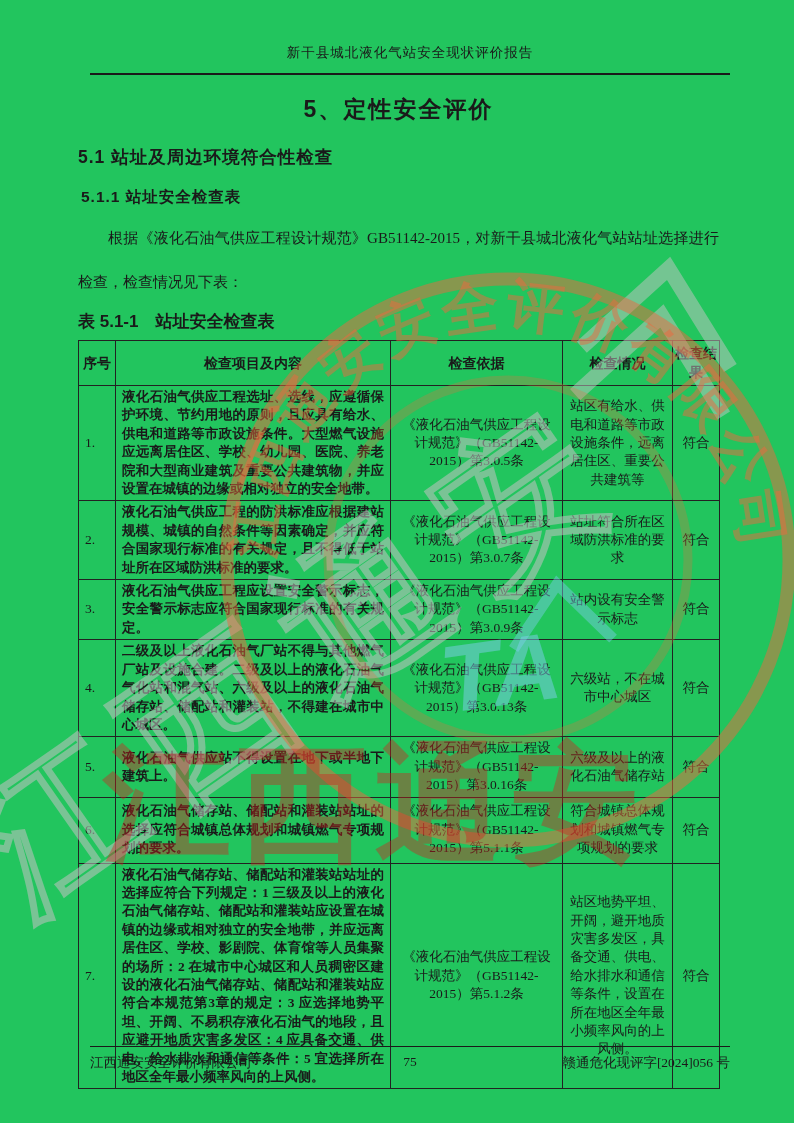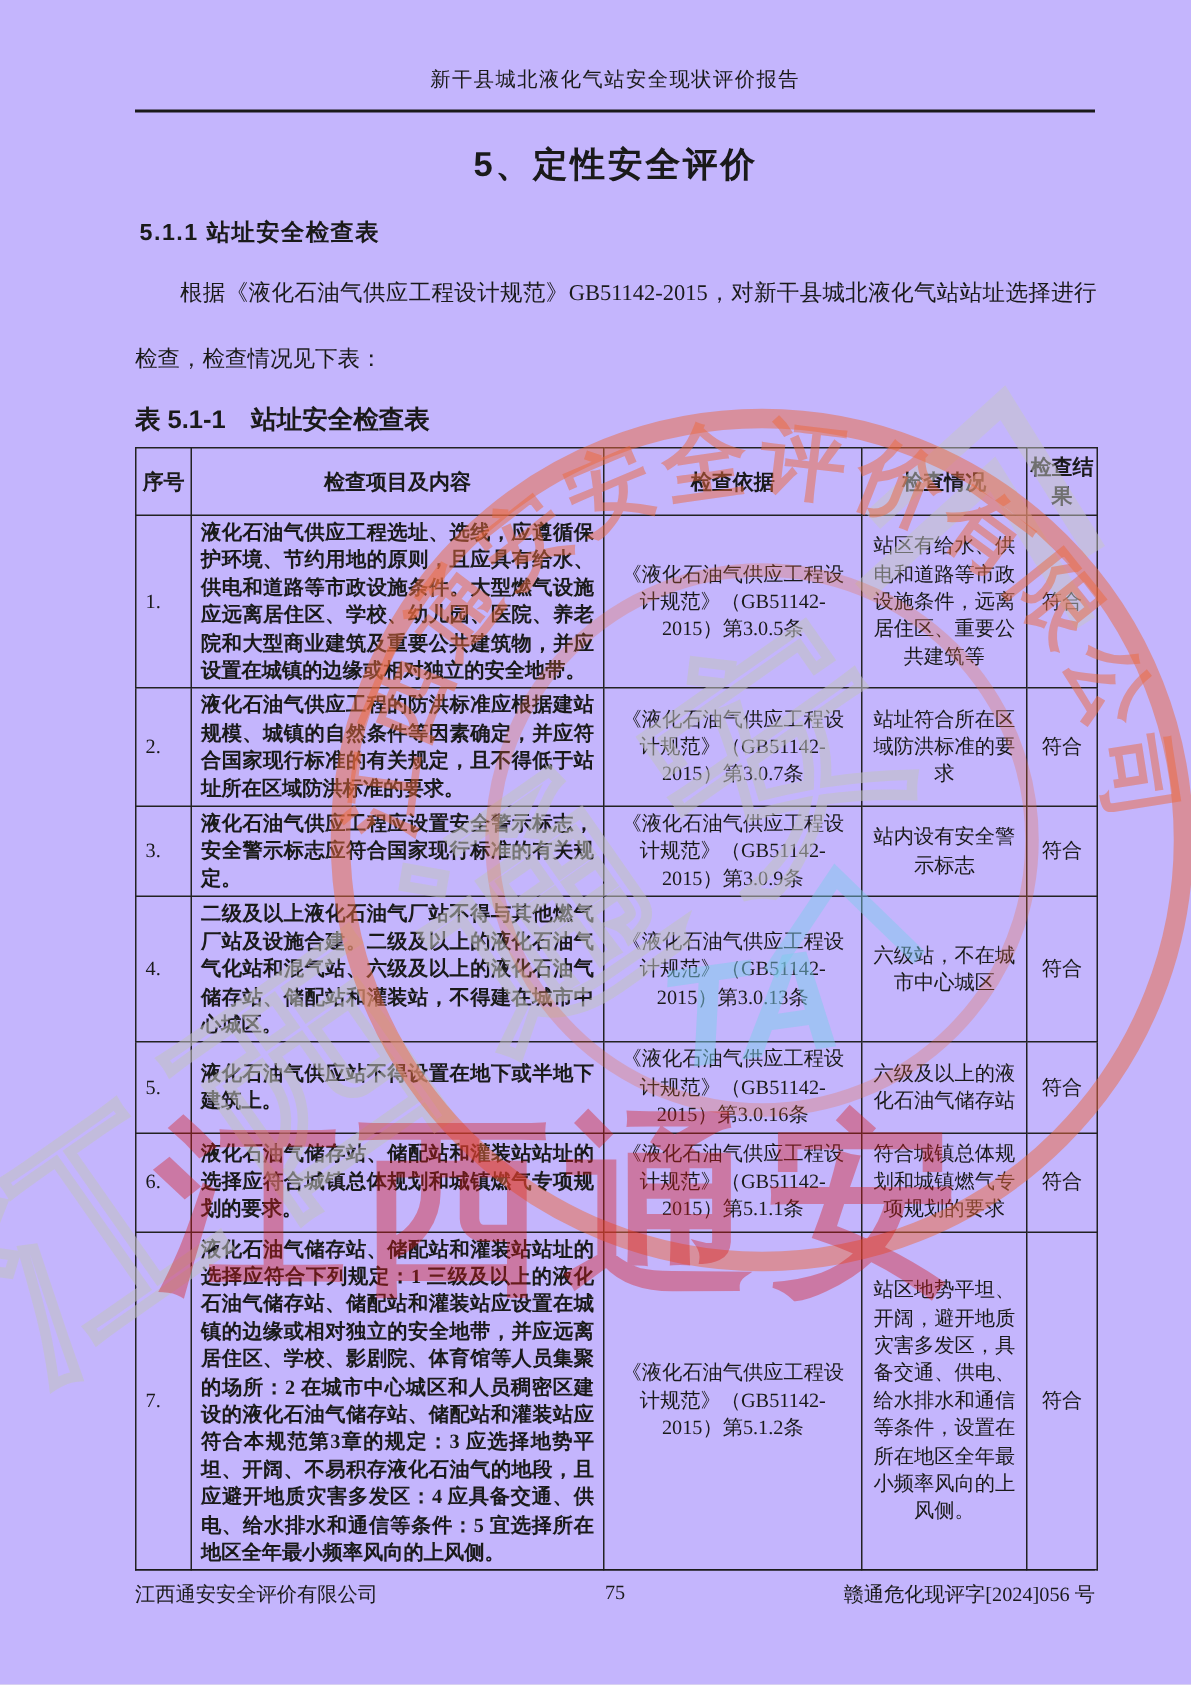--- a/index.html
+++ b/index.html
@@ -1,26 +1,26 @@
 <!DOCTYPE html>
 <html><head>
 <meta charset="utf-8">
 <style>
   html,body{margin:0;padding:0;background:#e8e8e8;}
   .page{
-    position:relative;width:794px;height:1123px;margin:0 auto;background:#c4b5fd;
+    position:relative;width:794px;height:1123px;margin:0 auto;background:#22c55e;
     font-family:"Liberation Serif","DejaVu Serif",serif;color:#1a1a1a;overflow:hidden;
   }
   
   .doc-header{position:absolute;top:44px;left:90px;width:640px;text-align:center;
     font-size:13.5px;letter-spacing:1px;}
   .header-rule{position:absolute;top:73px;left:90px;width:640px;height:0;
     border-top:2px solid #1a1a1a;}
   
-  .doc-body{position:absolute;top:84px;left:90px;width:641px;}
+  .doc-body{position:absolute;top:84px;left:78px;width:641px;}
   .main-title{font-family:"Liberation Sans","DejaVu Sans",sans-serif;
     font-size:23px;font-weight:bold;text-align:center;margin:10px 0 20px 0;letter-spacing:2px;}
   .h2{font-family:"Liberation Sans","DejaVu Sans",sans-serif;
     font-size:17.5px;font-weight:bold;margin:0 0 18px 0;letter-spacing:1px;}
   .h3{font-family:"Liberation Sans","DejaVu Sans",sans-serif;
     font-size:15.5px;font-weight:bold;margin:0 0 8px 3px;letter-spacing:1px;}
   .intro{font-size:15px;line-height:44px;text-indent:2em;margin:0 0 6px 0;text-align:justify;}
   .table-caption{font-family:"Liberation Sans","DejaVu Sans",sans-serif;
     font-size:17px;font-weight:bold;text-align:left;margin:4px 0 7px 0;}
   
@@ -52,20 +52,21 @@
 </head>
 <body>
 
 <div class="page">
 
   <div class="doc-header">新干县城北液化气站安全现状评价报告</div>
   <div class="header-rule"></div>
 
   <div class="doc-body">
     <div class="main-title">5、定性安全评价</div>
+    <div class="h2">5.1 站址及周边环境符合性检查</div>
     <div class="h3">5.1.1 站址安全检查表</div>
     <p class="intro">根据《液化石油气供应工程设计规范》GB51142-2015，对新干县城北液化气站站址选择进行检查，检查情况见下表：</p>
     <div class="table-caption">表 5.1-1　站址安全检查表</div>
 
     <table class="check">
       <colgroup>
         <col style="width:37px">
           <col style="width:275px">
           <col style="width:172px">
         <col style="width:110px">

